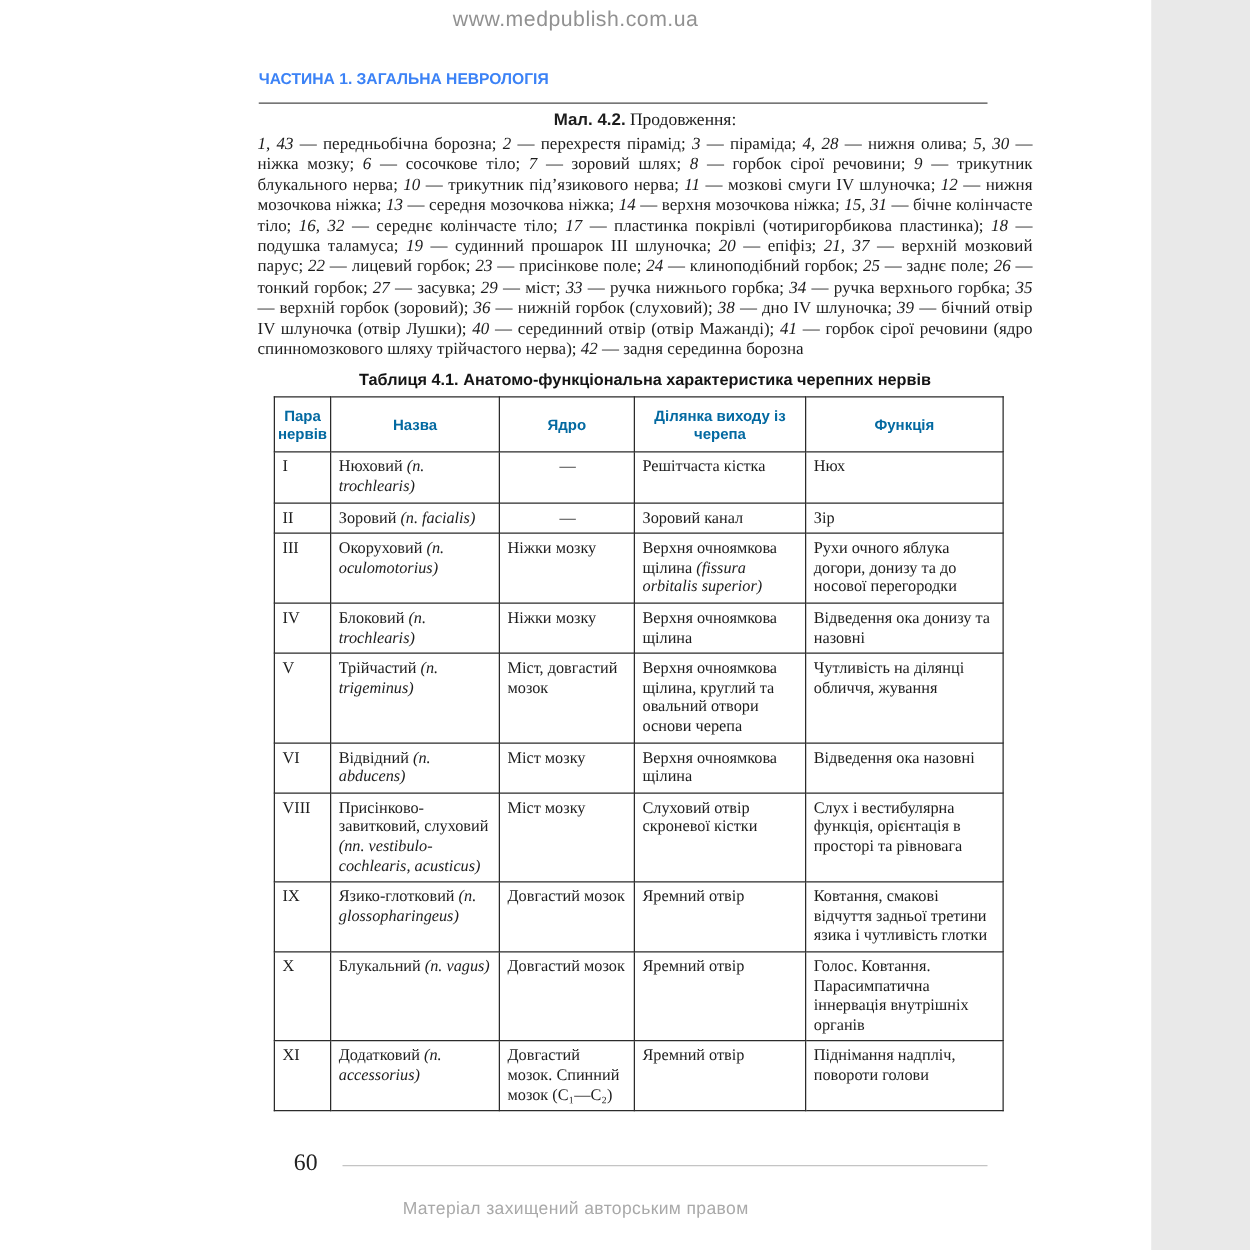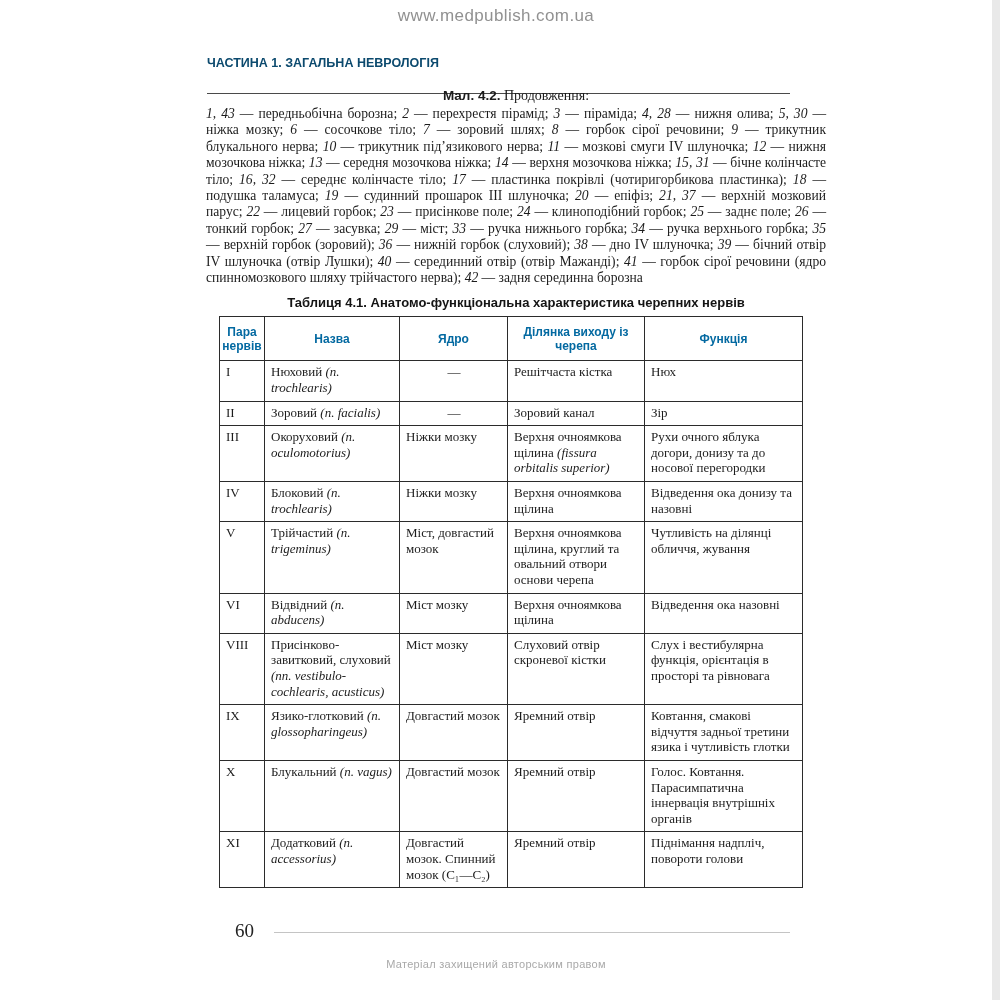--- a/index.html
+++ b/index.html
@@ -1,43 +1,43 @@
 <!DOCTYPE html>
 <html><head>
 <meta charset="utf-8">
 <style>
   html,body{margin:0;padding:0;background:#e9e9e9;}
-  .page{position:relative;width:992px;height:1000px;background:#ffffff;overflow:hidden;
+  .page{position:relative;width:921px;height:1000px;background:#ffffff;overflow:hidden;
         font-family:"Liberation Serif",serif;color:#1c1c1c;}
   .url-watermark{position:absolute;top:6px;left:0;width:100%;text-align:center;
         font-family:"Liberation Sans",sans-serif;font-size:17px;color:#919191;letter-spacing:.4px;}
   .running-header{position:absolute;left:207px;top:56px;width:583px;
-        font-family:"Liberation Sans",sans-serif;font-weight:bold;font-size:12.5px;color:#0c4a6e;
-        padding-bottom:23px;border-bottom:1.4px solid #4a4a4a;}
+        font-family:"Liberation Sans",sans-serif;font-weight:bold;font-size:12.5px;color:#3b82f6;
+        padding-bottom:12px;border-bottom:1.4px solid #4a4a4a;}
   .content{position:absolute;left:194px;top:88px;width:620px;margin-left:12px;}
   .fig-caption{text-align:center;font-size:14px;margin-bottom:2px;}
   .fig-caption b{font-family:"Liberation Sans",sans-serif;font-size:13.5px;}
   .legend{margin:0;text-align:justify;font-size:13.6px;line-height:16.4px;}
   .legend i{font-style:italic;}
   .table-title{text-align:center;font-family:"Liberation Sans",sans-serif;font-weight:bold;
         font-size:13px;margin-top:9px;margin-bottom:6px;color:#141414;}
   table.nerves{border-collapse:collapse;table-layout:fixed;width:583px;margin-left:13px;
         border:1.6px solid #2b2b2b;}
   table.nerves th,table.nerves td{border:1px solid #2b2b2b;vertical-align:top;
         font-size:13px;line-height:15.6px;padding:3px 5px 5px 6px;overflow:hidden;}
   table.nerves th{font-family:"Liberation Sans",sans-serif;font-weight:bold;font-size:12px;
         line-height:14px;text-align:center;vertical-align:middle;padding:6px 2px;color:#0369a1;height:31px;}
   td.c-para{font-size:13.5px;}
   td.c-center{text-align:center;}
   .lat{font-style:italic;}
   .page-num-row{position:absolute;left:207px;top:920px;width:583px;display:flex;align-items:center;}
   .page-num{font-size:19px;color:#222;font-family:"Liberation Serif",serif;padding-left:28px;}
   .footer-rule{flex:1;height:1.5px;background:#c4c4c4;margin-left:20px;margin-top:3px;}
   .copyright{position:absolute;left:0;top:958px;width:100%;text-align:center;
-        font-family:"Liberation Sans",sans-serif;font-size:11px;color:#a9a9a9;letter-spacing:.3px;}
+        font-family:"Liberation Sans",sans-serif;font-size:14px;color:#a9a9a9;letter-spacing:.3px;}
 </style>
 </head>
 <body>
 
 <div class="page">
 
   <div class="url-watermark">www.medpublish.com.ua</div>
 
   <div class="running-header">
     <span>ЧАСТИНА 1.  ЗАГАЛЬНА НЕВРОЛОГІЯ</span>

